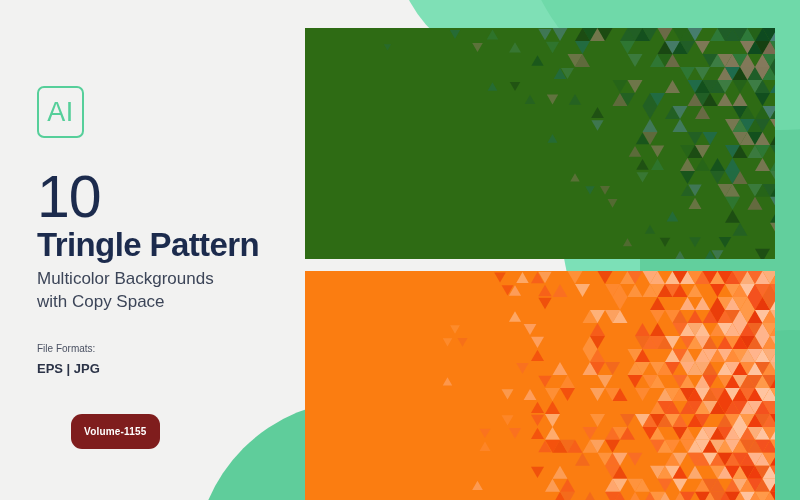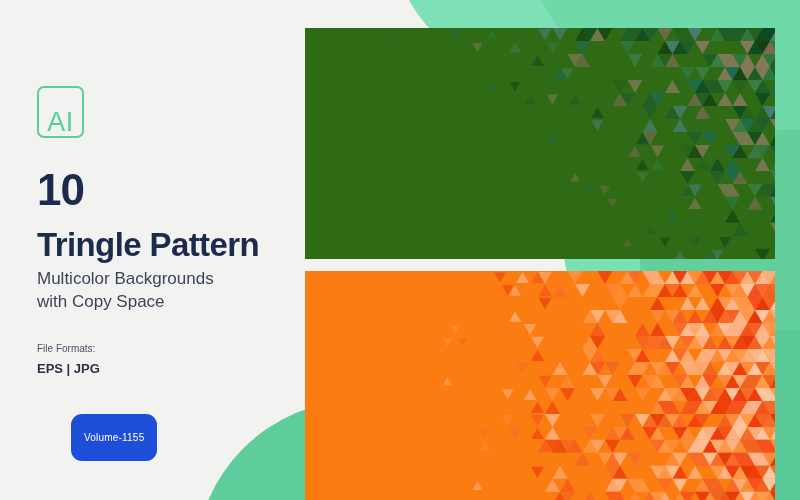--- a/index.html
+++ b/index.html
@@ -81,37 +81,37 @@
   #ai-badge {
     position: absolute;
     left: 0;
     top: 86px;
     width: 47px;
     height: 52px;
     border: 2px solid #56cf9a;
     border-radius: 7px;
     box-sizing: border-box;
     display: flex;
-    align-items: flex-end;
+    align-items: center;
     justify-content: center;
   }
   #ai-badge-label {
     font-family: "Liberation Sans", sans-serif;
     font-size: 27px;
     font-weight: 400;
     color: #56cf9a;
     letter-spacing: 0.5px;
     line-height: 1;
   }
   #count-number {
     position: absolute;
     left: 0;
     top: 168px;
-    font-size: 44px;
-    font-weight: bold;
+    font-size: 59px;
+    font-weight: normal;
     color: #1c2b4d;
     letter-spacing: -1px;
     line-height: 1;
   }
   #main-title {
     position: absolute;
     left: 0;
     top: 228px;
     font-size: 33px;
     font-weight: bold;
@@ -145,25 +145,25 @@
     font-size: 13px;
     font-weight: bold;
     color: #2b3347;
     line-height: 1.2;
     text-align: center;
   }
   #volume-badge {
     position: absolute;
     left: 34px;
     top: 414px;
-    background: #1d4ed8;
+    background: #7f1d1d;
     color: #ffffff;
     font-size: 10px;
-    font-weight: normal;
-    padding: 18px 13px;
+    font-weight: bold;
+    padding: 12px 13px;
     border-radius: 11px;
     letter-spacing: 0.2px;
   }
 
   
   .panel {
     position: absolute;
     overflow: hidden;
   }
   #panel-green {

